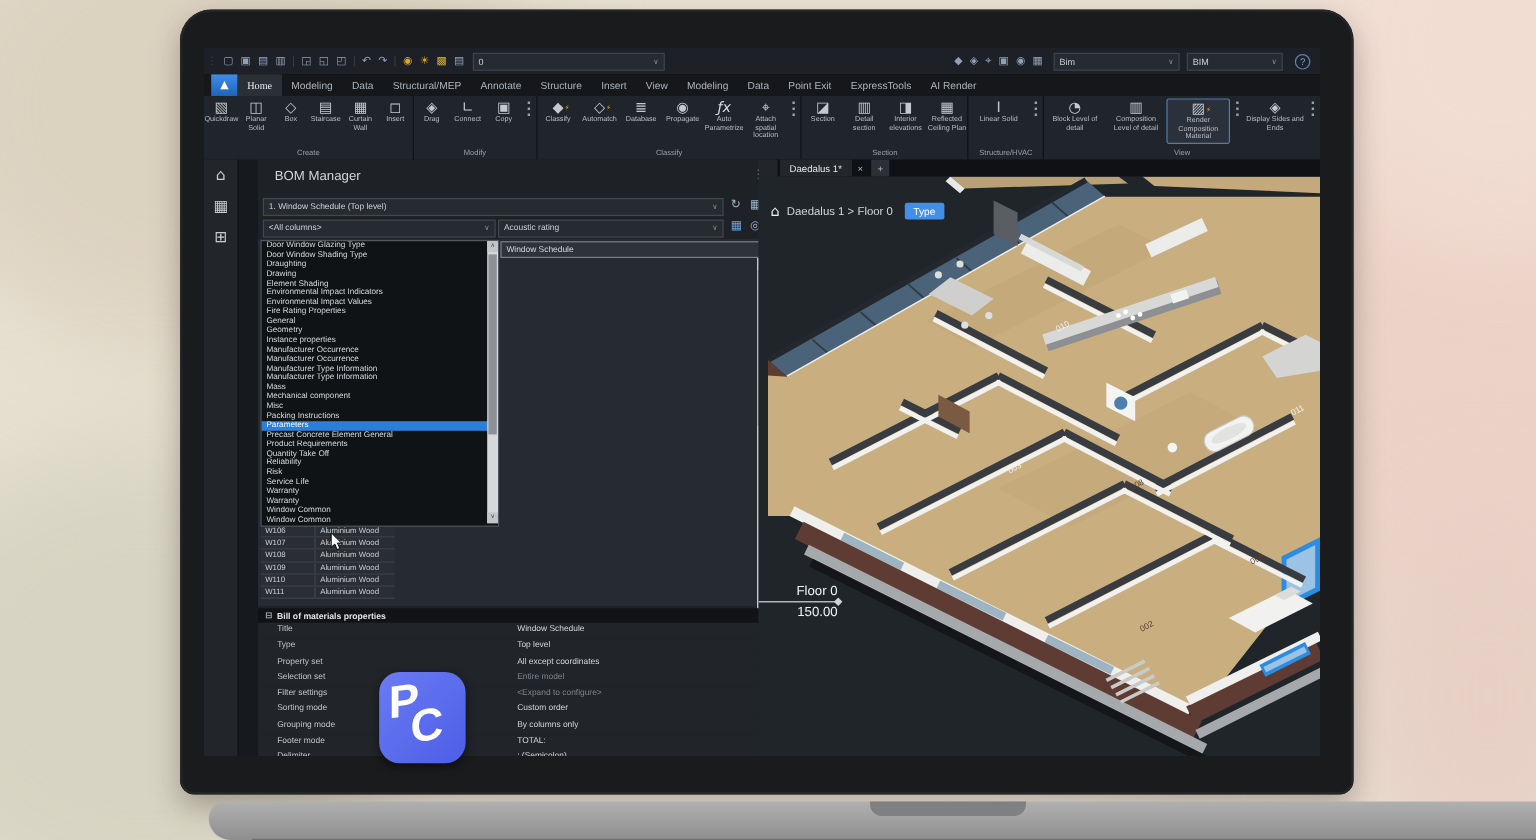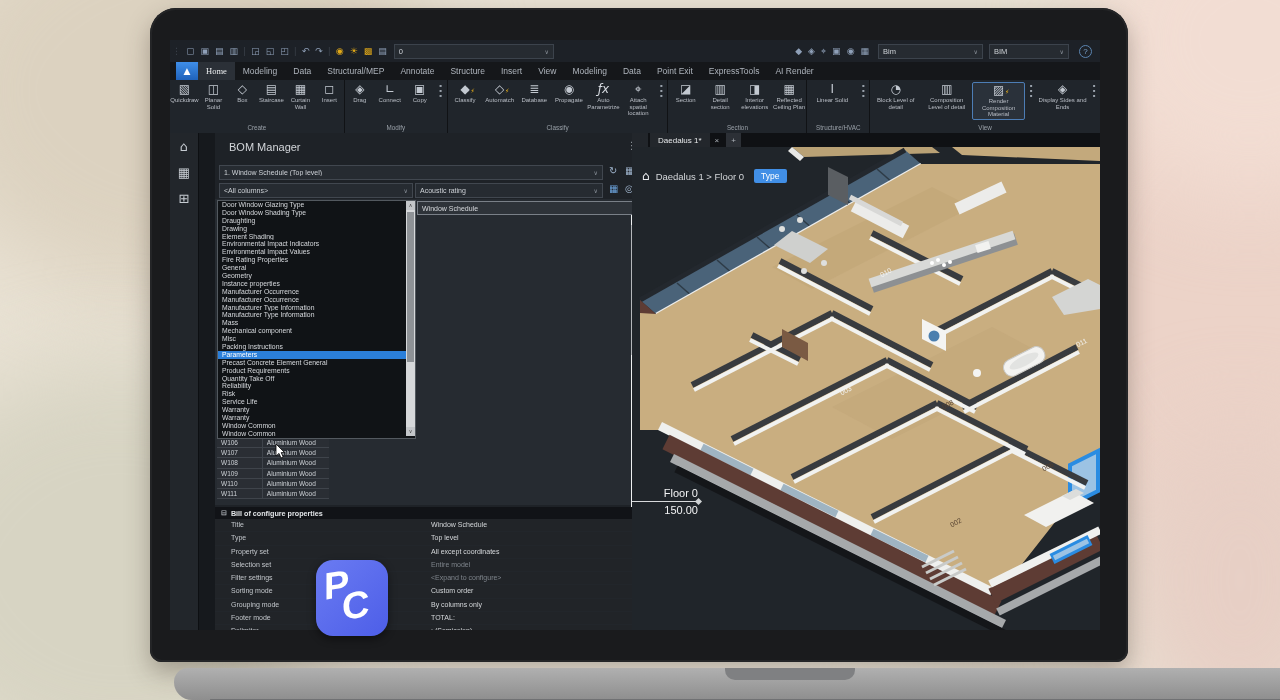--- a/index.html
+++ b/index.html
@@ -451,21 +451,21 @@
               </div>
               <div class="mrow">
                 <span class="c1">W111</span>
                 <span class="c2">Aluminium Wood</span>
               </div>
             </div>
 
       <div id="props">
         <div id="propshdr">
           <span class="bx g">⊟</span>
-          <span>Bill of configure properties</span>
+          <span>Bill of materials properties</span>
         </div>
         <div>
                 <div class="prow">
                   <span class="pl">Title</span>
                   <span class="pv">Window Schedule</span>
                 </div>
                 <div class="prow">
                   <span class="pl">Type</span>
                   <span class="pv">Top level</span>
                 </div>

